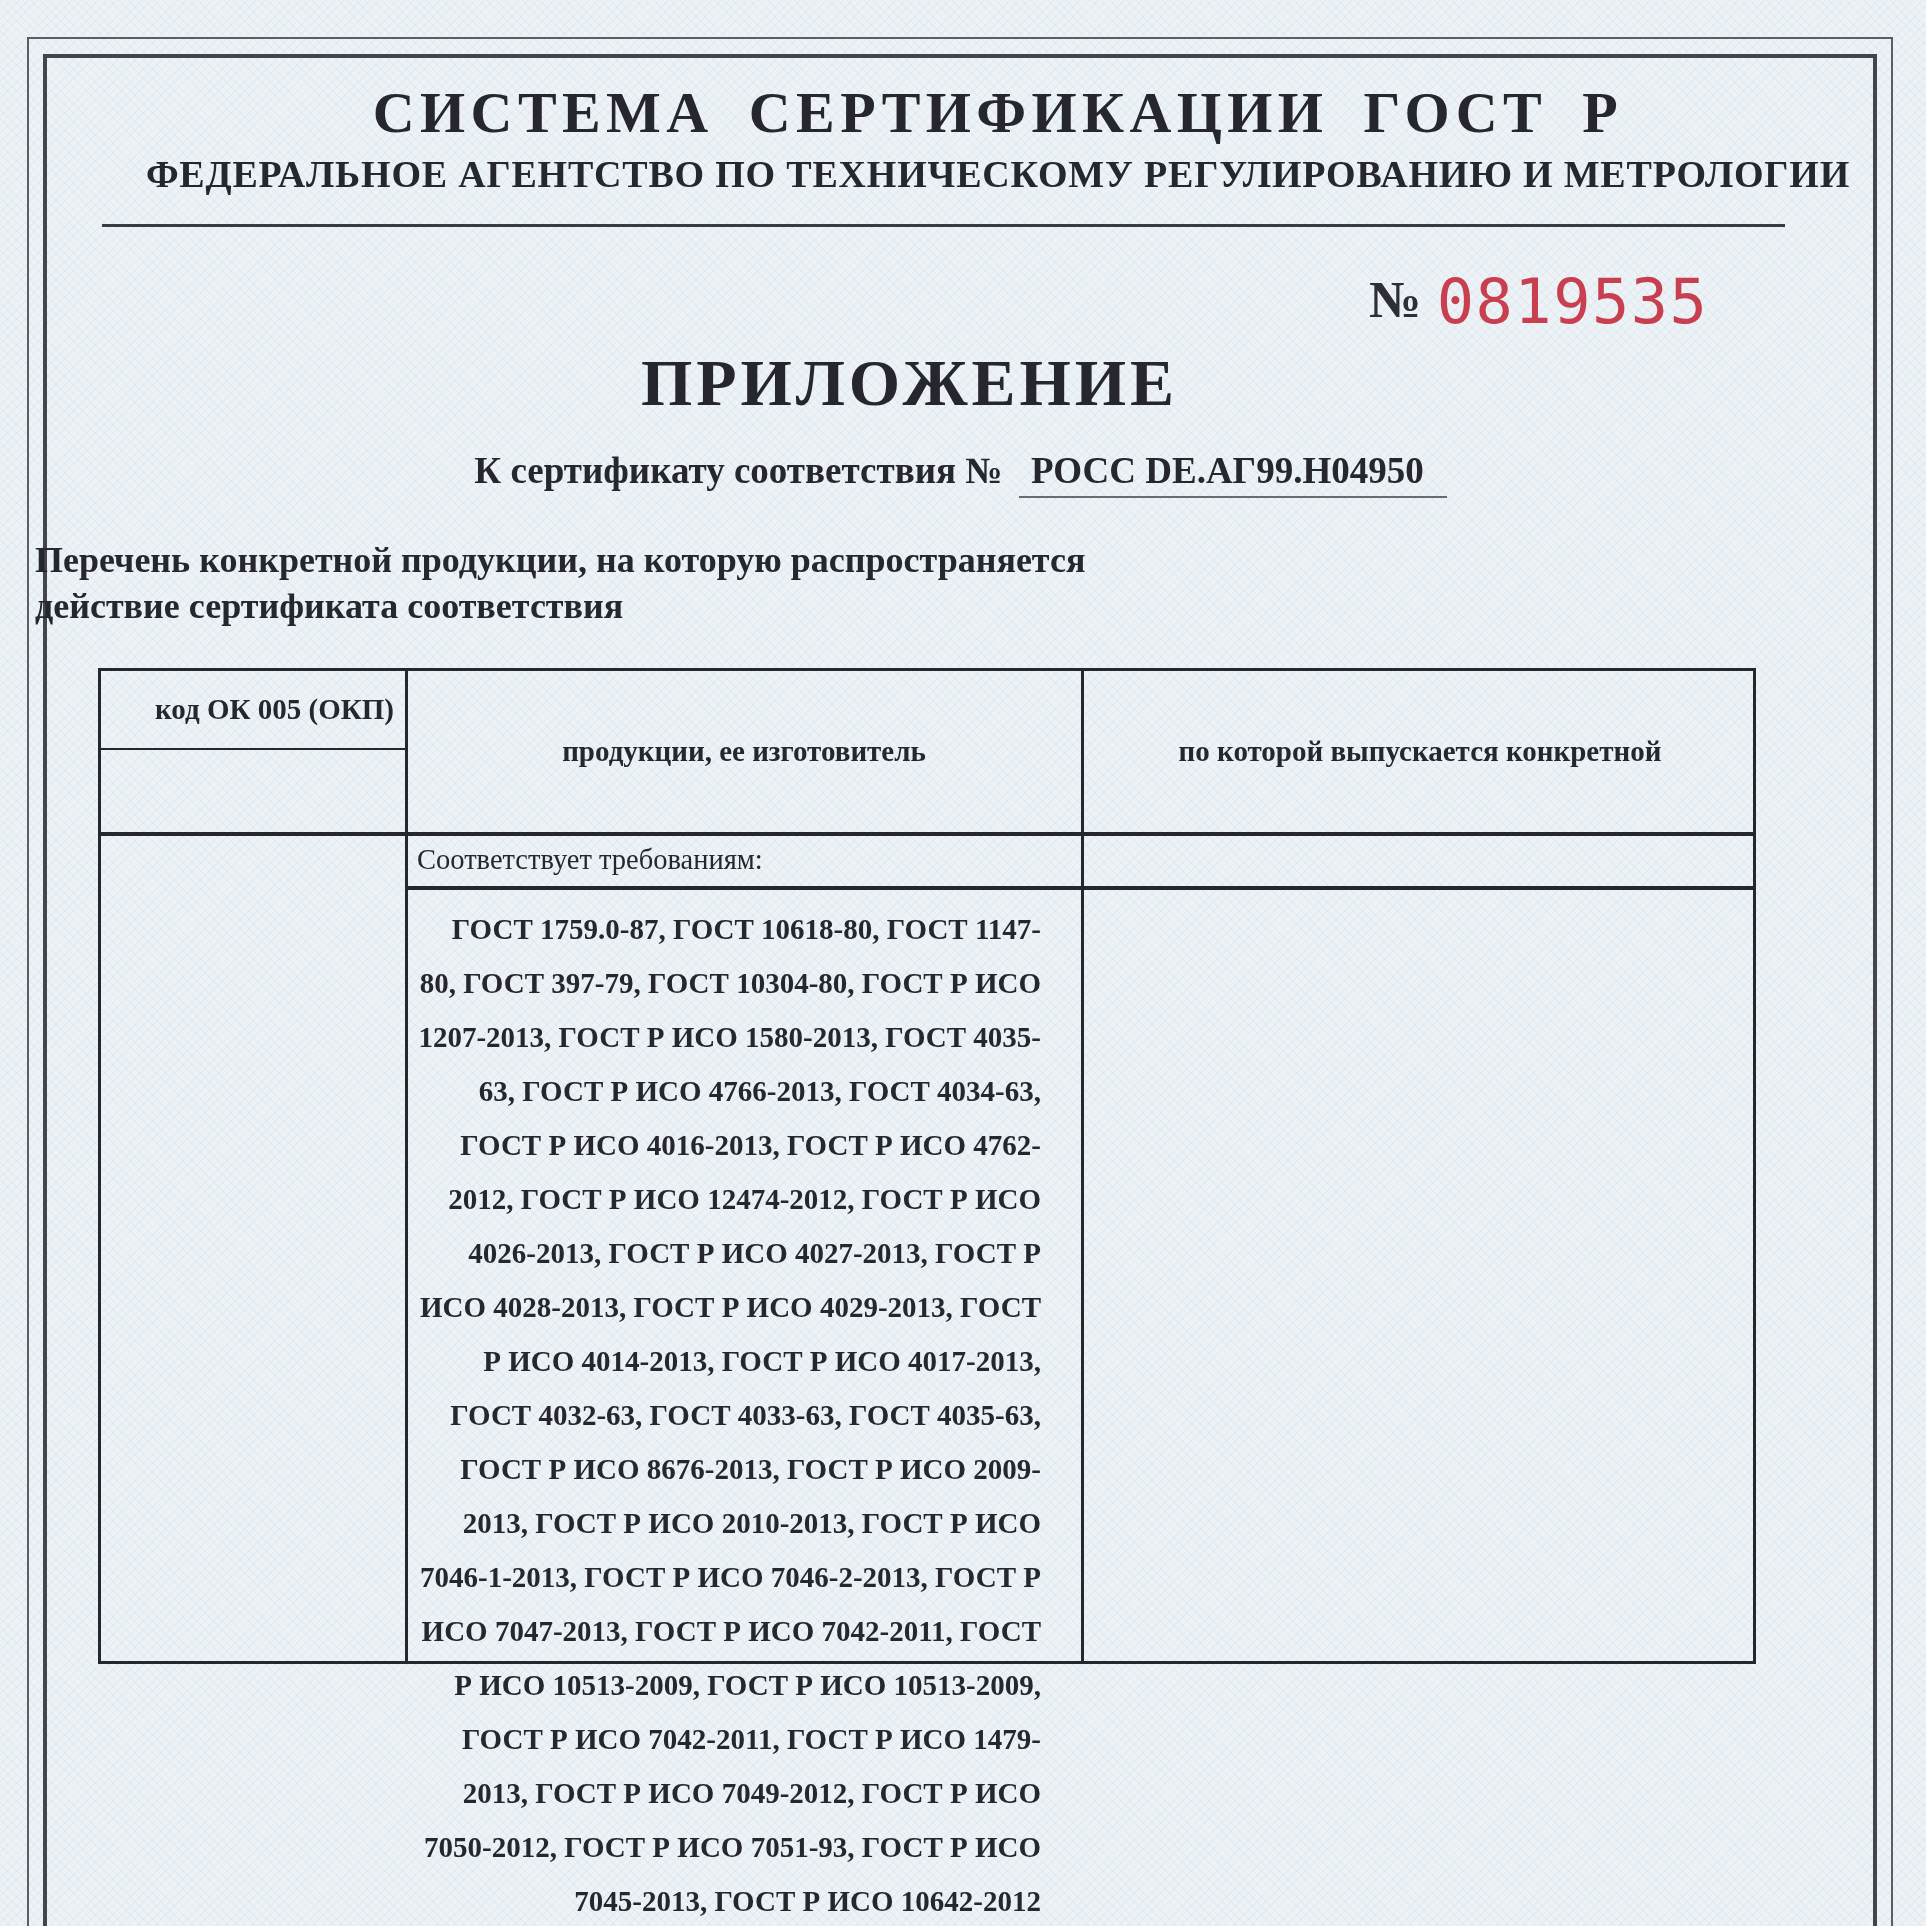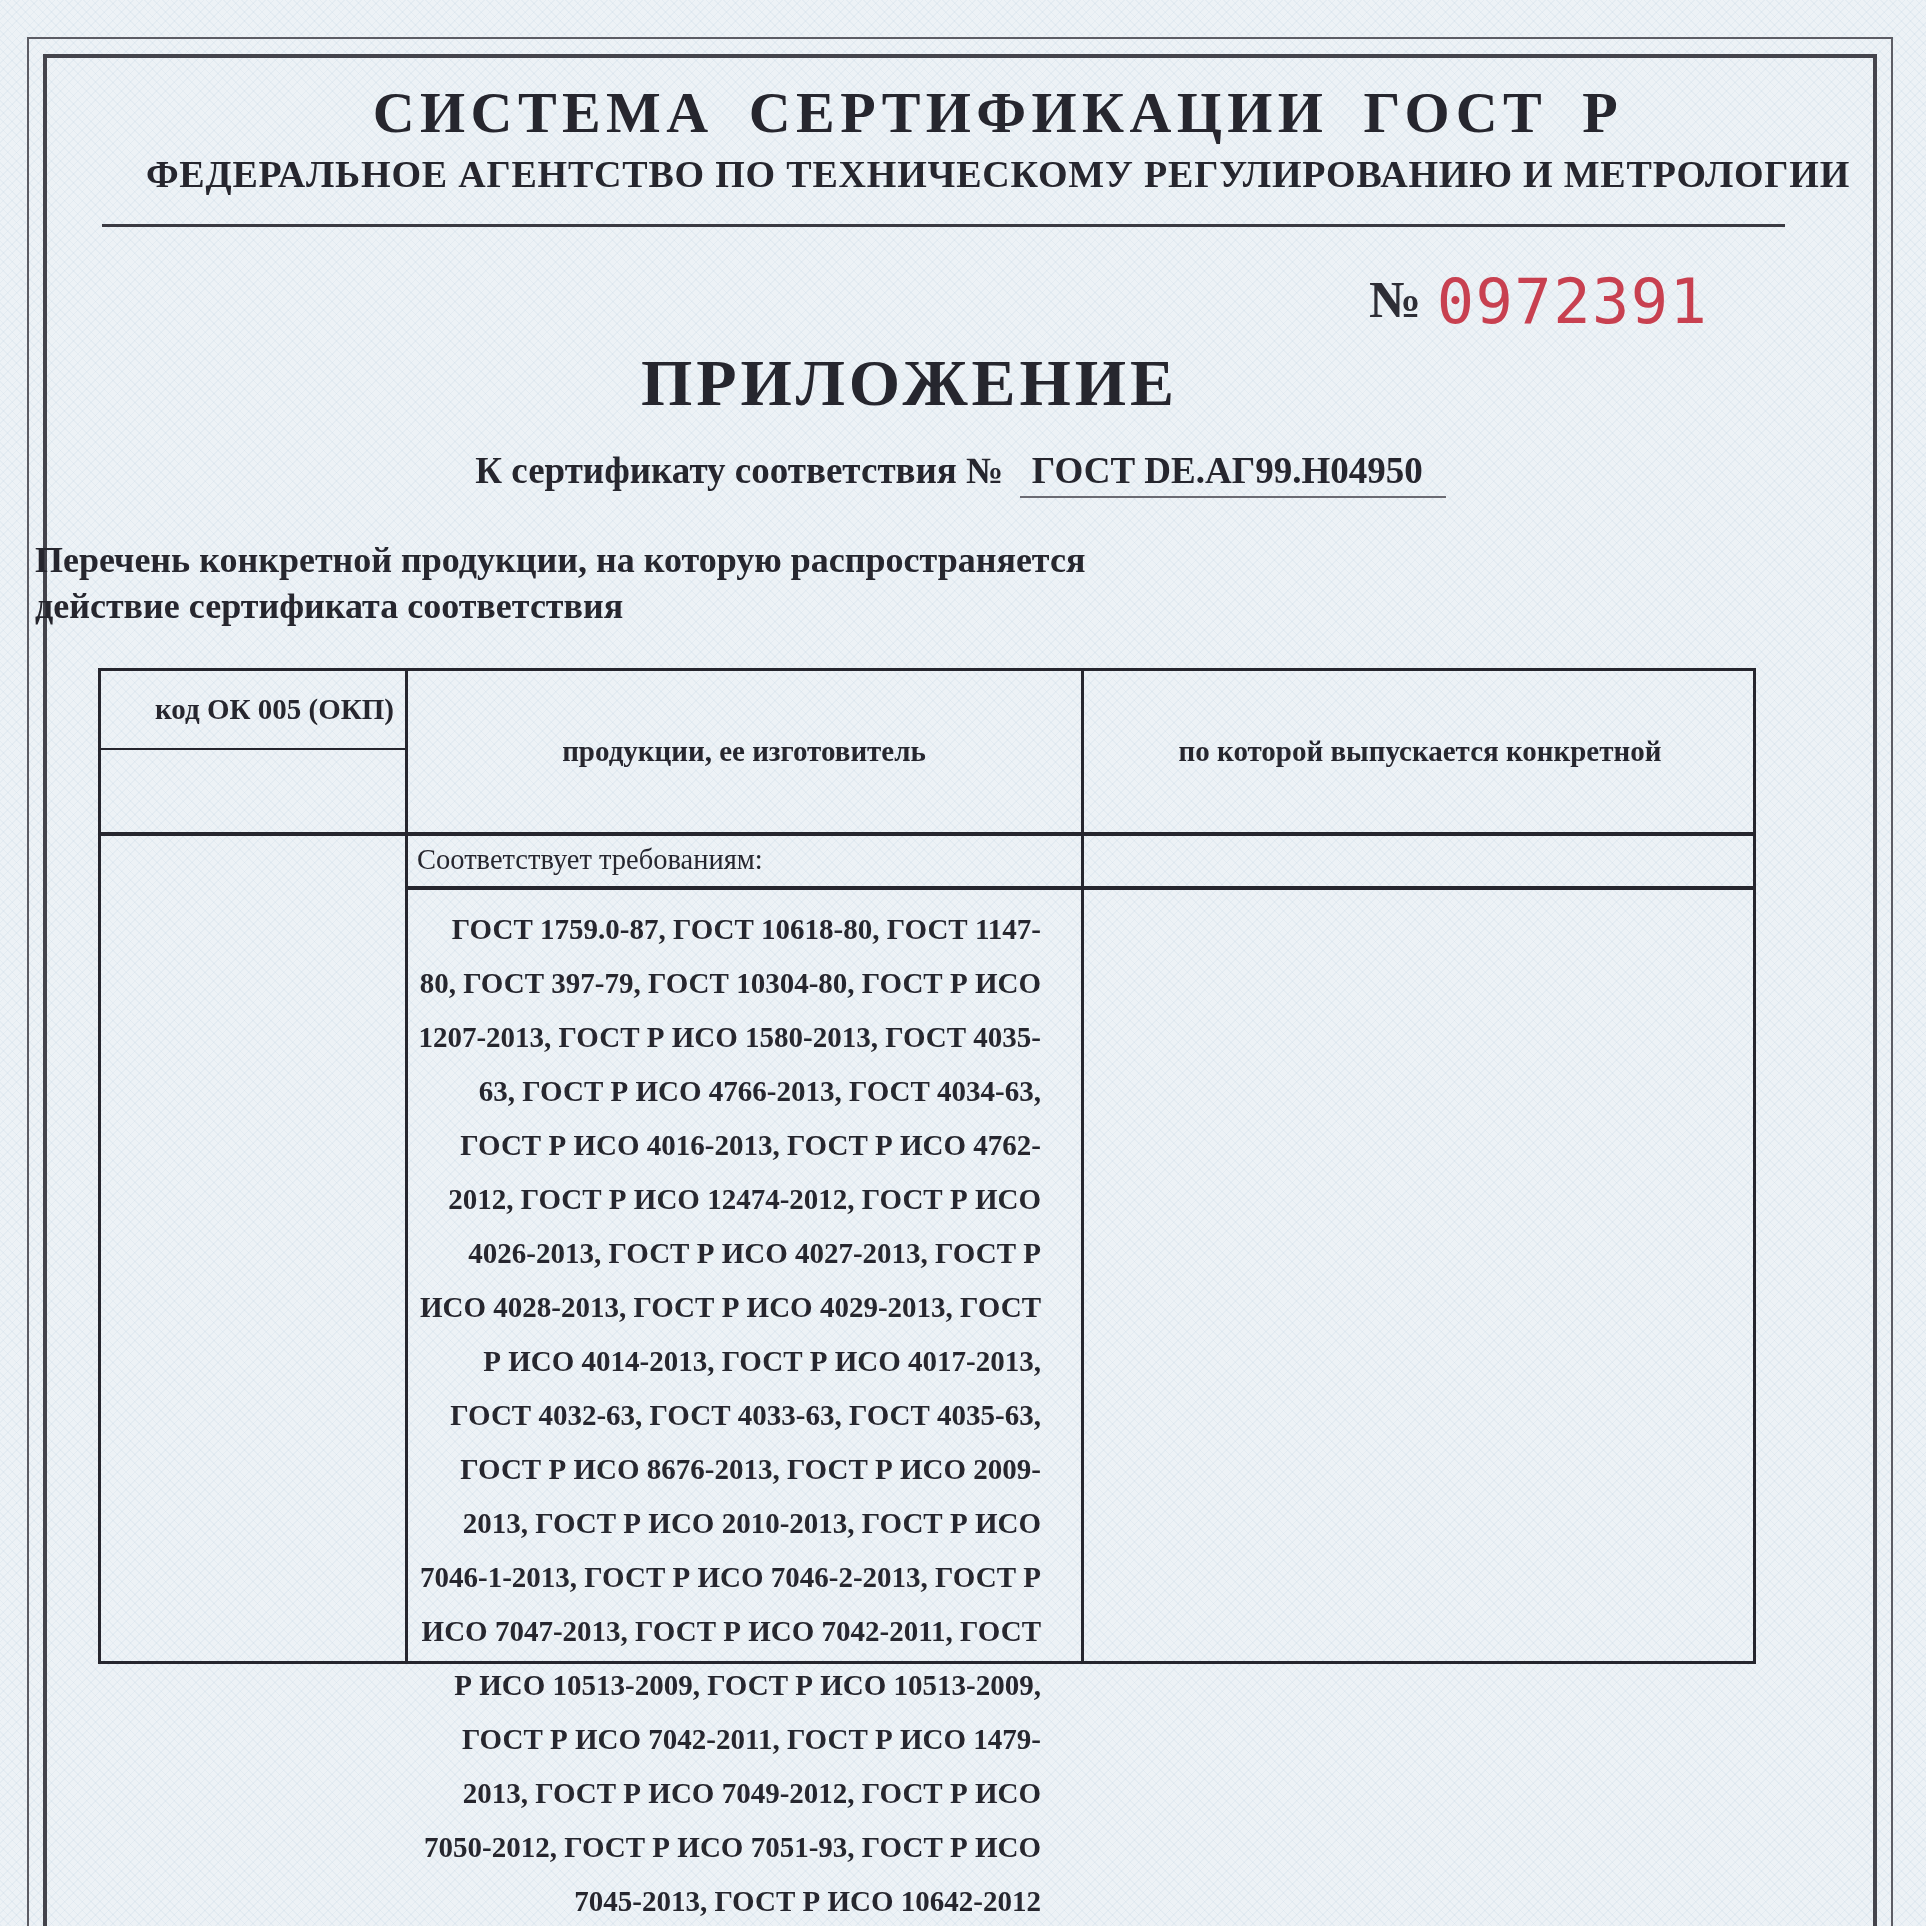--- a/index.html
+++ b/index.html
@@ -44,28 +44,28 @@
 
 <div class="page">
   <div class="frame-outer"></div>
   <div class="frame-inner"></div>
 
   <div class="h1">СИСТЕМА СЕРТИФИКАЦИИ ГОСТ Р</div>
   <div class="h2">ФЕДЕРАЛЬНОЕ АГЕНТСТВО ПО ТЕХНИЧЕСКОМУ РЕГУЛИРОВАНИЮ И МЕТРОЛОГИИ</div>
   <div class="rule"></div>
 
   <div class="numline">
-    <span class="numlabel">№</span><span class="numdigits">0972391</span>
+    <span class="numlabel">№</span><span class="numdigits">0819535</span>
   </div>
 
   <div class="title">ПРИЛОЖЕНИЕ</div>
 
   <div class="subtitle">
     <span>К сертификату соответствия №</span>
-    <span class="certnum">ГОСТ DE.АГ99.Н04950</span>
+    <span class="certnum">РОСС DE.АГ99.Н04950</span>
   </div>
 
   <div class="desc desc1">Перечень конкретной продукции,  на которую распространяется</div>
   <div class="desc desc2">действие сертификата соответствия</div>
 
   <div class="table">
     <div class="vline v1"></div>
     <div class="vline v2"></div>
     <div class="hline hl-header"></div>
     <div class="hline hl-left-split"></div>

